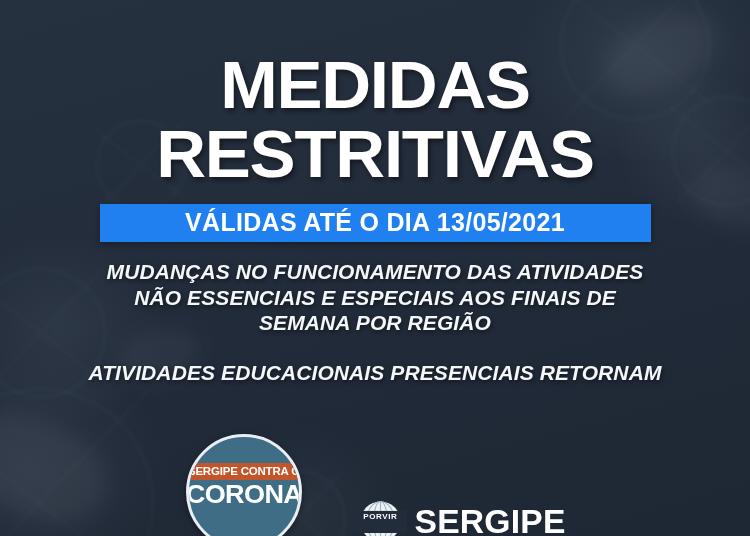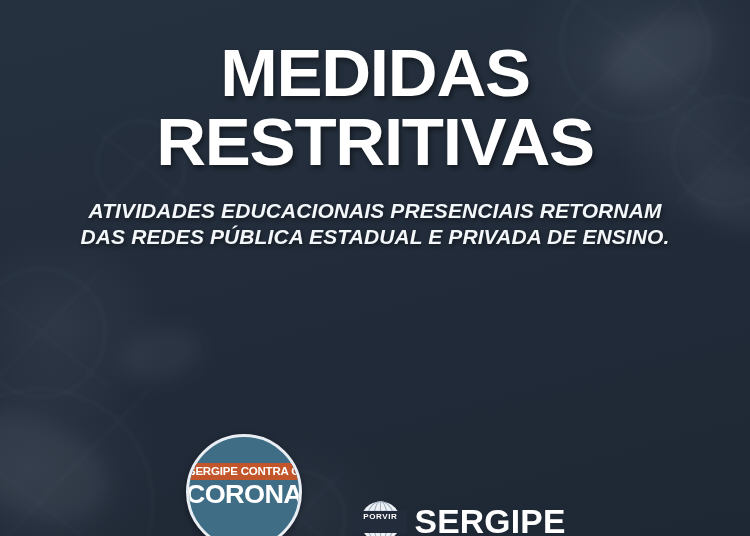--- a/index.html
+++ b/index.html
@@ -66,21 +66,21 @@
   .content {
     position:relative;
     z-index:3;
     width:100%; height:100%;
     display:flex;
     flex-direction:column;
     align-items:center;
   }
 
   .title-block {
-    margin-top:40px;
+    margin-top:52px;
     text-align:center;
     width:100%;
   }
   .title-line {
     color:#fff;
     font-weight:bold;
     font-size:67px;
     line-height:.97;
     letter-spacing:-1.2px;
     text-transform:uppercase;
@@ -227,25 +227,32 @@
   <div class="blob b3"></div>
   <div class="blob b4"></div>
 
   <div class="content">
 
     <div class="title-block">
       <div class="title-line l1">MEDIDAS</div>
       <div class="title-line l2">RESTRITIVAS</div>
     </div>
 
-
+    <div class="date-banner">
+      <span>VÁLIDAS ATÉ O DIA 13/05/2021</span>
+    </div>
+
+    <div class="para first">
+      <span class="ln">MUDANÇAS NO FUNCIONAMENTO DAS ATIVIDADES</span>
+      <span class="ln">NÃO ESSENCIAIS E ESPECIAIS AOS FINAIS DE</span>
+      <span class="ln">SEMANA POR REGIÃO</span>
+    </div>
 
     <div class="para second">
       <span class="ln">ATIVIDADES EDUCACIONAIS PRESENCIAIS RETORNAM</span>
-      <span class="ln">DAS REDES PÚBLICA ESTADUAL E PRIVADA DE ENSINO.</span>
     </div>
 
     <div class="logos">
 
       <div class="badge">
         <div class="badge-ribbon">SERGIPE CONTRA O</div>
         <div class="badge-main">CORONA</div>
       </div>
 
       <div class="gov-logo">

